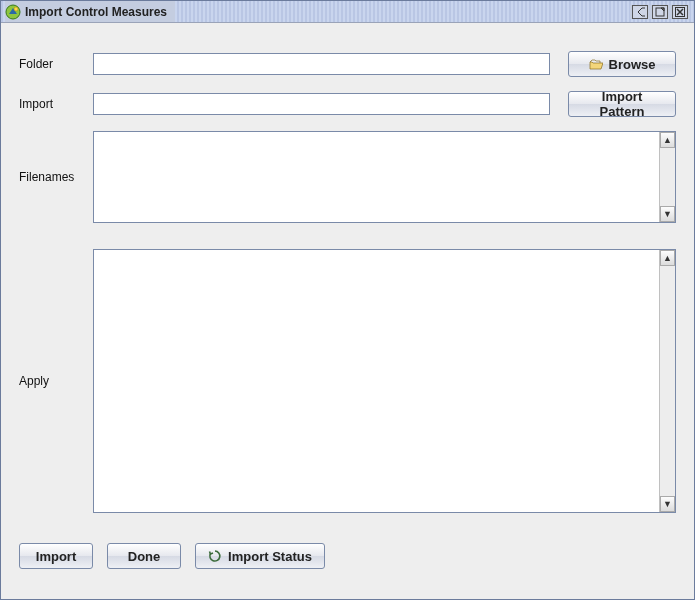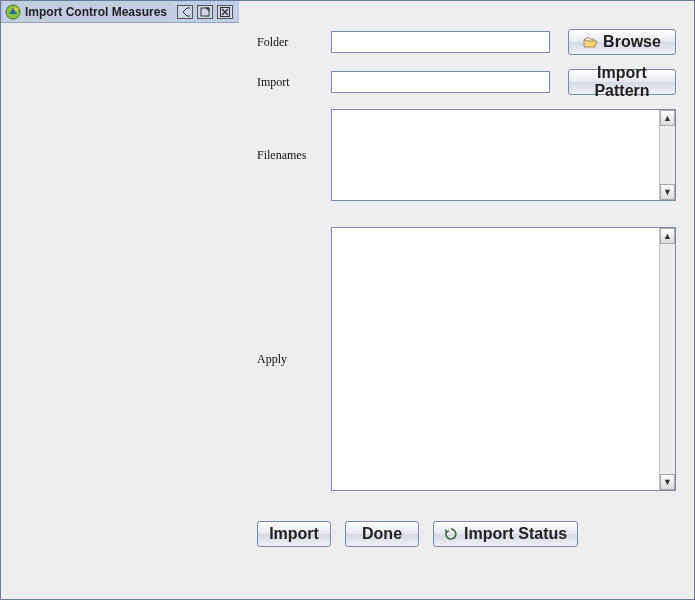--- a/index.html
+++ b/index.html
@@ -1,19 +1,19 @@
 <!DOCTYPE html>
 <html><head>
 <meta charset="utf-8">
 <style>
   * { box-sizing: border-box; }
   body { margin:0; padding:0; font-family: Arial, sans-serif; font-size:12px; background:#fff; }
   .window {
     width:695px; height:600px; border:1px solid #6b7b9c; background:#eeeeee;
-    display:flex; flex-direction:row;
+    display:flex; flex-direction:column;
   }
   .titlebar {
     height:22px; display:flex; align-items:center; padding:0 4px;
     border-bottom:1px solid #9aa3b8;
     background: repeating-linear-gradient(90deg,#b9c6e4 0px,#b9c6e4 2px,#c9d5ee 2px,#c9d5ee 4px);
   }
   .titlebar-solid {
     background:#c4cde0;
     display:flex; align-items:center; gap:4px; padding-right:8px; height:100%;
   }
@@ -27,30 +27,30 @@
   .spacer { flex:1; }
   .win-btn {
     width:16px; height:14px; border:1px solid #555; background:#cfd6e6;
     display:flex; align-items:center; justify-content:center; cursor:pointer;
   }
   .content {
     flex:1; padding:28px 18px 14px 18px; display:flex; flex-direction:column;
   }
   .row { display:flex; align-items:center; margin-bottom:14px; gap:6px; }
   .row-tall { display:flex; align-items:center; margin-bottom:20px; gap:6px; }
-  .label-col { width:68px; color:#111;font-family:Liberation Serif, serif; }
+  .label-col { width:68px; color:#111; }
   .textfield {
     flex:1; height:22px; border:1px solid #7a8aa8; background:#fff;
     padding:2px 4px; font-size:12px;
   }
   .btn {
     height:26px; min-width:104px; border:1px solid #7a8aa8; border-radius:3px;
     background:linear-gradient(#ffffff,#e6e8ee 50%,#d6dae4 51%,#eef0f5);
     display:inline-flex; align-items:center; justify-content:center; gap:6px;
-    font-weight:bold; color:#222; cursor:pointer; font-size:16px; padding:0 10px;
+    font-weight:bold; color:#222; cursor:pointer; font-size:13px; padding:0 10px;
   }
   .btn-right { width:108px; }
   .textarea-wrap {
     flex:1; display:flex; border:1px solid #7a8aa8; background:#fff; position:relative;
   }
   textarea.area {
     flex:1; border:none; resize:none; outline:none; font-family:inherit; font-size:12px;
     padding:2px 4px;
   }
   .vscroll {

